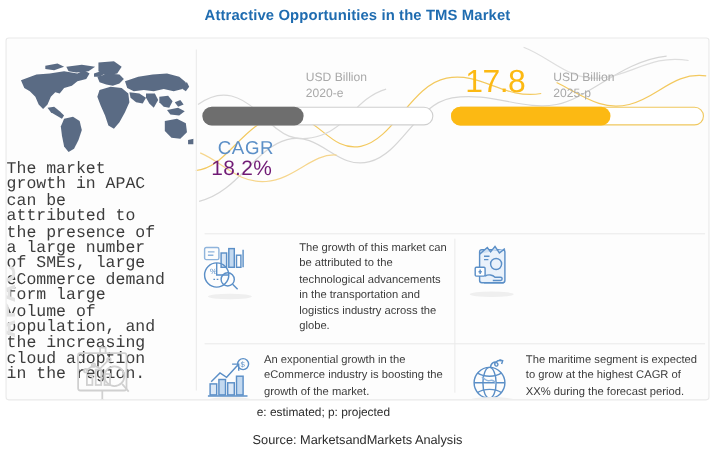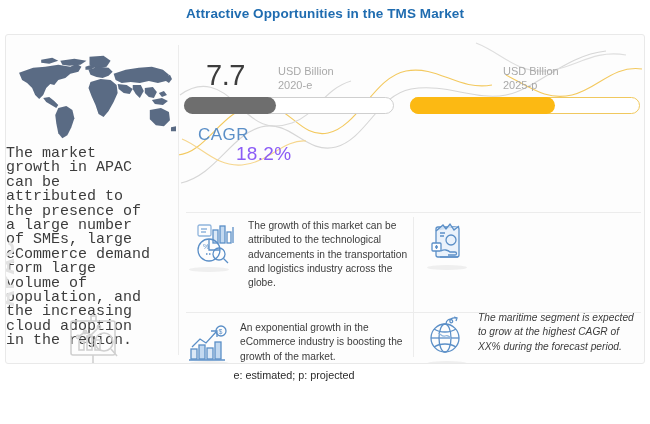--- a/index.html
+++ b/index.html
@@ -216,24 +216,24 @@
     width: 46px;
     height: 46px;
     margin-right: 8px;
     margin-top: 2px;
   }
   .card .tx {
     font-size: 10.2px;
     line-height: 14.3px;
     color: #3c3c3c;
   }
-  .card-1 { left: 188px; top: 184px; width: 225px; }
+  .card-1 { left: 176px; top: 184px; width: 225px; gap: 36px; }
   .card-2 { left: 418px; top: 184px; width: 222px; }
   .card-3 { left: 180px; top: 286px; width: 225px; }
-  .card-4 { left: 418px; top: 276px; width: 222px; font-style: italic; }
+  .card-4 { left: 418px; top: 286px; width: 222px; }
   .card-1 .tx { width: 168px; }
   .card-2 .tx { width: 162px; }
   .card-3 .tx { width: 168px; }
   .card-4 .tx { width: 162px; }
 
   .shadow-ell {
     position: absolute;
     width: 40px;
     height: 5px;
     border-radius: 50%;
@@ -334,40 +334,40 @@
           <circle cx="46" cy="29" r="9"></circle>
           <path d="M53,36 L59,43"></path>
           <path d="M35,42 L35,50 M25,57 L35,50 L45,57"></path>
         </svg>
       </div>
     </div>
 
     <div class="vsep-main"></div>
 
     <div class="stats">
-      <div class="stat-num gray">7.7</div>
       <div class="stat-unit u1">
         <span>USD Billion</span><br>
         <span>2020-e</span>
       </div>
 
+      <div class="stat-num amber" style="color: rgb(252, 185, 19);">17.8</div>
       <div class="stat-unit u2">
         <span>USD Billion</span><br>
         <span>2025-p</span>
       </div>
 
       <div class="bar-track t1">
         <div class="bar-fill f1" style="width: 92.4px; background: rgb(110, 110, 110);"></div>
       </div>
       <div class="bar-track t2">
         <div class="bar-fill f2" style="width: 144.9px; background: rgb(252, 185, 19);"></div>
       </div>
 
       <div class="cagr-label" style="color: rgb(91, 143, 199); text-align: center;">CAGR</div>
-      <div class="cagr-value" style="color: #8b5cf6; margin-left: 44px;">18.2%</div>
+      <div class="cagr-value" style="color: #701a75;">18.2%</div>
     </div>
 
     <div class="hsep"></div>
     <div class="hsep2"></div>
     <div class="vsep-cards"></div>
 
     <div class="card card-1">
       <span class="ic">
         <svg viewBox="0 0 46 46" width="46" height="46" fill="none" stroke="#5b8fc7" stroke-width="1.3">
           <rect x="4" y="4" width="13" height="11" rx="1.5" stroke="#8fb4dc"></rect>
@@ -435,14 +435,15 @@
     </div>
 
     <div class="shadow-ell" style="left:183px; top:232px;"></div>
     <div class="shadow-ell" style="left:421px; top:230px;"></div>
     <div class="shadow-ell" style="left:183px; top:326px;"></div>
     <div class="shadow-ell" style="left:421px; top:326px;"></div>
 
   </div>
 
   <div class="footer-note">e: estimated; p: projected</div>
+  <div class="footer-src">Source: MarketsandMarkets Analysis</div>
 
 </div>
 
 </body></html>

